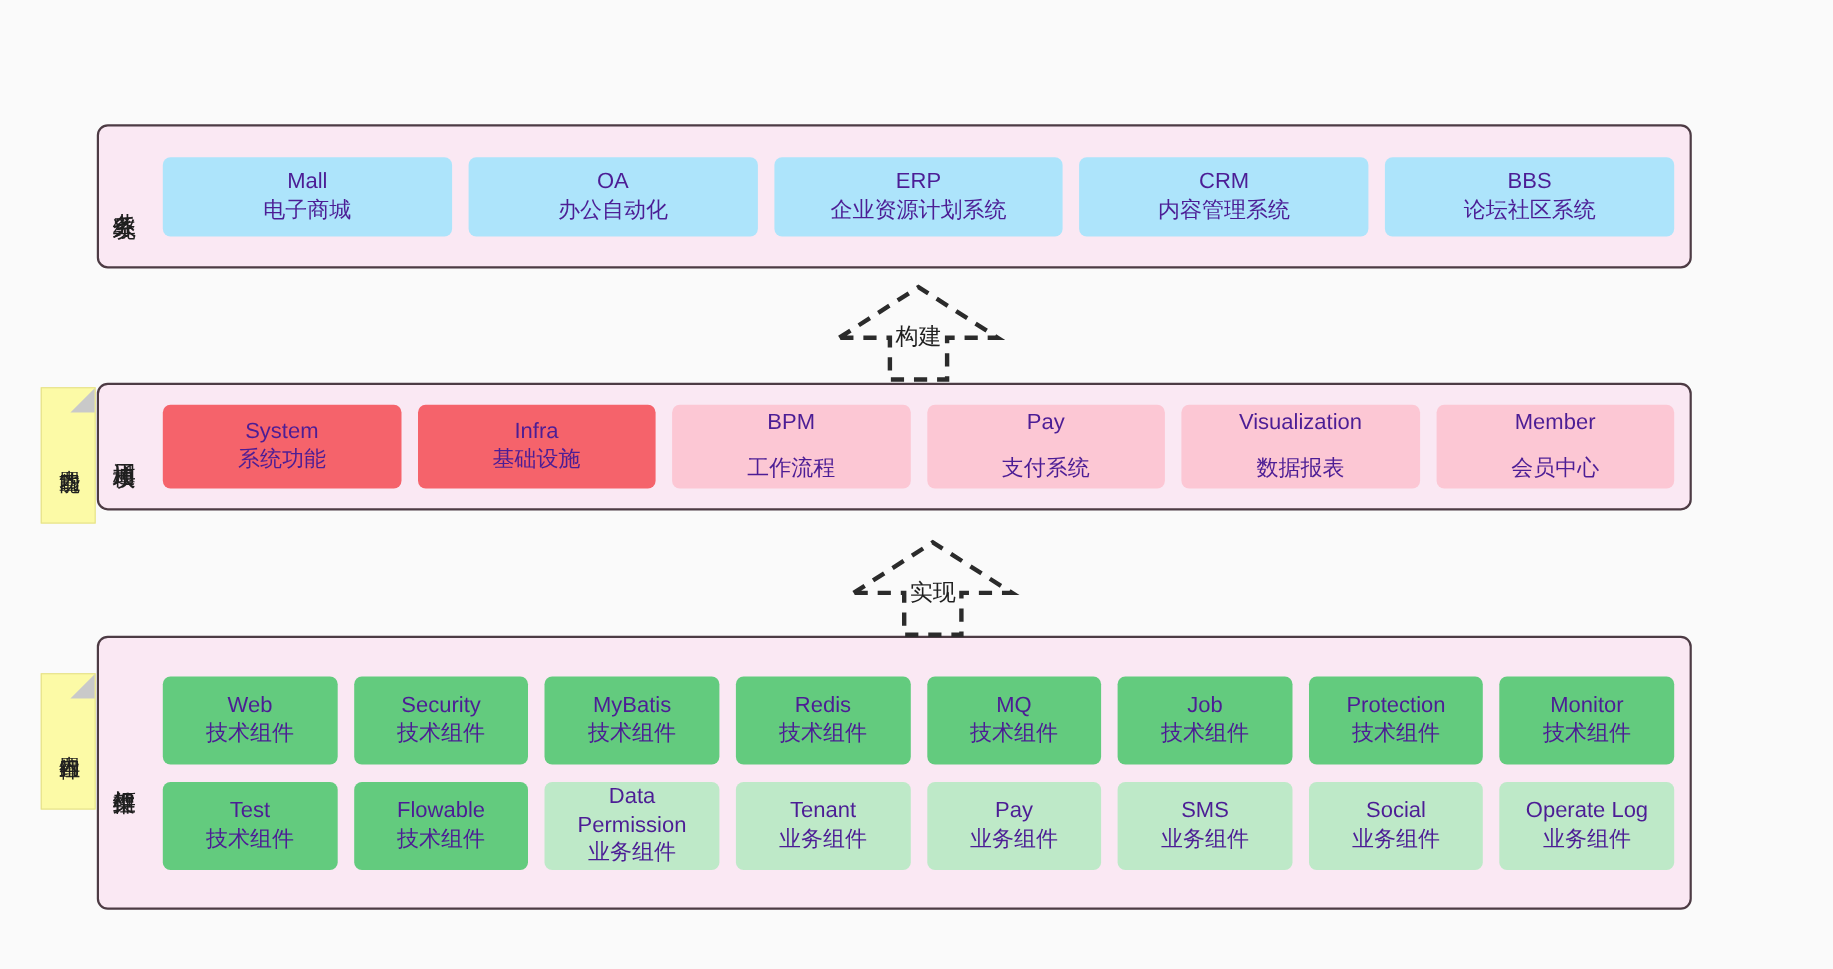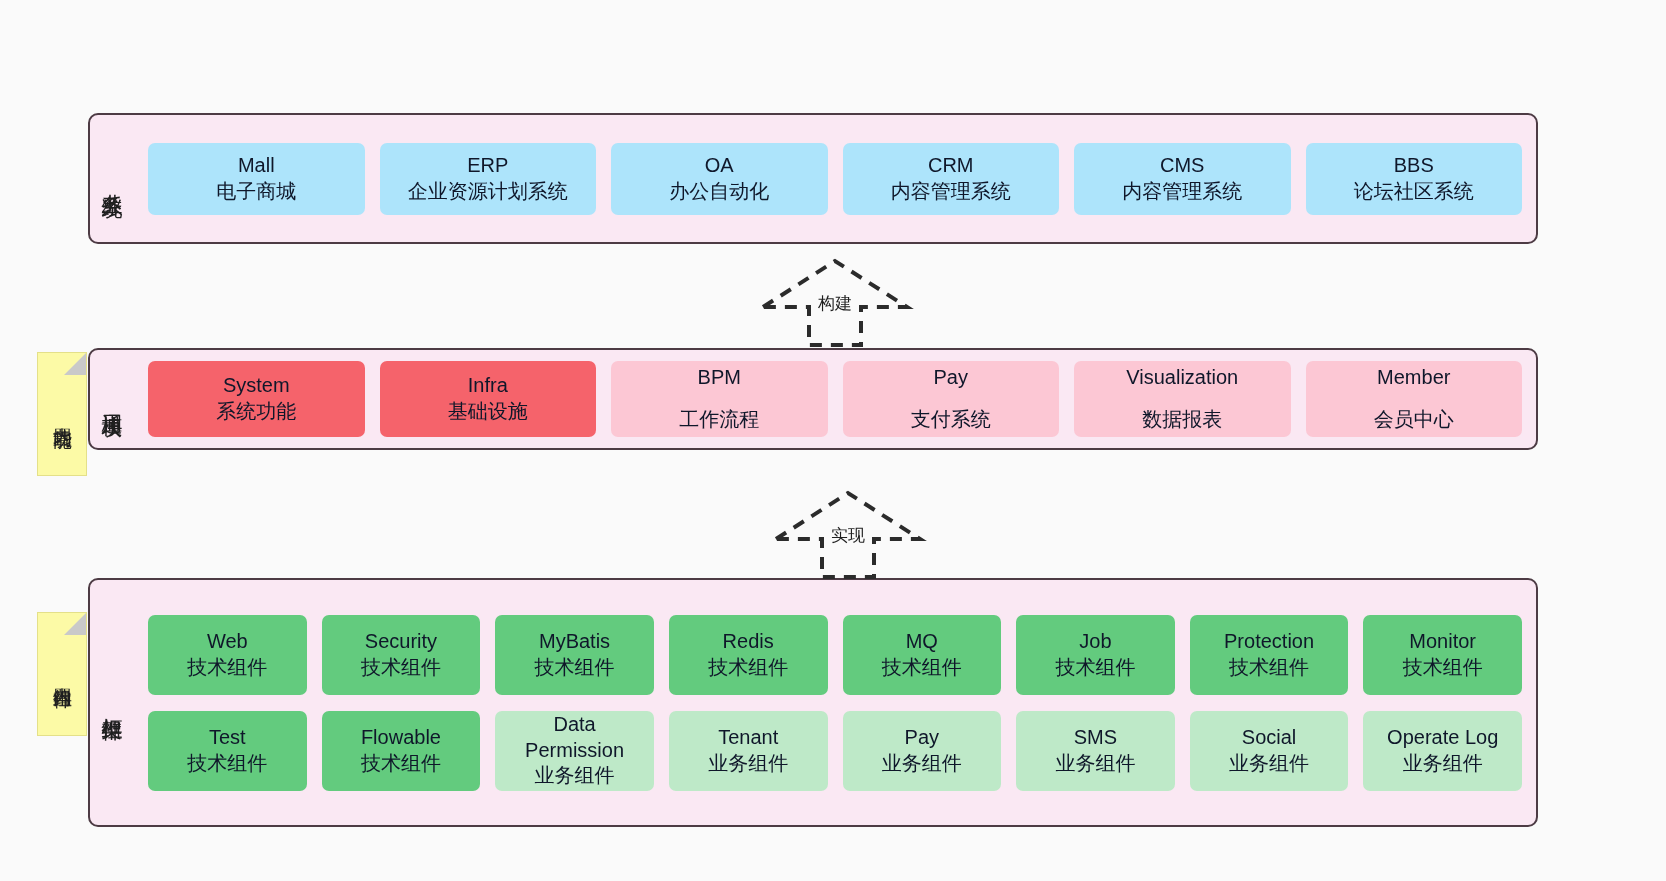--- a/index.html
+++ b/index.html
@@ -63,40 +63,40 @@
     flex: 1 1 0;
     box-sizing: border-box;
     border-radius: 7px;
     display: flex;
     flex-direction: column;
     align-items: center;
     justify-content: center;
     text-align: center;
     font-size: 20px;
     line-height: 1.28;
-    color: #0f172a;
+    color: #4c1d95;
     padding: 4px 6px;
     min-width: 0;
   }
   .card .t1 { display: block; }
   .card .t2 { display: block; }
 
   
   .c-blue        { background: #ade4fb; }
   .c-red         { background: #f5636b; }
   .c-pink        { background: #fcc7d4; justify-content: space-between; }
   .c-green       { background: #63cb7e; }
   .c-green-light { background: #bee9c8; }
 
   
   #layer-business  { left: 88px;  top: 113px; width: 1450px; height: 131px; }
   #layer-business .layer-body { padding: 0 14px; }
   #layer-business .card { height: 72px; }
 
-  #layer-common    { left: 88px;  top: 348px; width: 1450px; height: 102px; }
+  #layer-common    { left: 88px;  top: 348px; width: 1450px; height: 116px; }
   #layer-common .card { height: 76px; }
 
   #layer-framework { left: 88px;  top: 578px; width: 1450px; height: 249px; }
   #layer-framework .card { height: 80px; }
 
   
   .note {
     position: absolute;
     width: 50px;
     background: #fcfaa6;
@@ -128,21 +128,21 @@
   #note-builtin-features   { left: 37px; top: 352px; height: 124px; }
   #note-builtin-components { left: 37px; top: 612px; height: 124px; }
 
   
   .arrow {
     position: absolute;
     z-index: 2;
   }
   .arrow-label {
     position: absolute;
-    font-size: 17px;
+    font-size: 21px;
     color: #1f1f1f;
     white-space: nowrap;
     text-align: center;
   }
   #arrow-build  { left: 745px; top: 255px; width: 180px; height: 95px; }
   #arrow-build .arrow-label  { left: 58px; top: 37px; width: 64px; }
   #arrow-impl   { left: 758px; top: 487px; width: 180px; height: 95px; font-family: Liberation Mono, monospace; }
   #arrow-impl  .arrow-label  { left: 58px; top: 37px; width: 64px; }
 </style>
 </head>
@@ -150,33 +150,29 @@
 
 <div class="layer" id="layer-business">
   <div class="layer-title">业务系统</div>
   <div class="layer-body">
     <div class="row">
       <div class="card c-blue">
         <span class="t1">Mall</span>
         <span class="t2">电子商城</span>
       </div>
       <div class="card c-blue">
+        <span class="t1">OA</span>
+        <span class="t2">办公自动化</span>
+      </div>
+      <div class="card c-blue">
         <span class="t1">ERP</span>
         <span class="t2">企业资源计划系统</span>
       </div>
       <div class="card c-blue">
-        <span class="t1">OA</span>
-        <span class="t2">办公自动化</span>
-      </div>
-      <div class="card c-blue">
         <span class="t1">CRM</span>
-        <span class="t2">内容管理系统</span>
-      </div>
-      <div class="card c-blue">
-        <span class="t1">CMS</span>
         <span class="t2">内容管理系统</span>
       </div>
       <div class="card c-blue">
         <span class="t1">BBS</span>
         <span class="t2">论坛社区系统</span>
       </div>
     </div>
   </div>
 </div>
 

